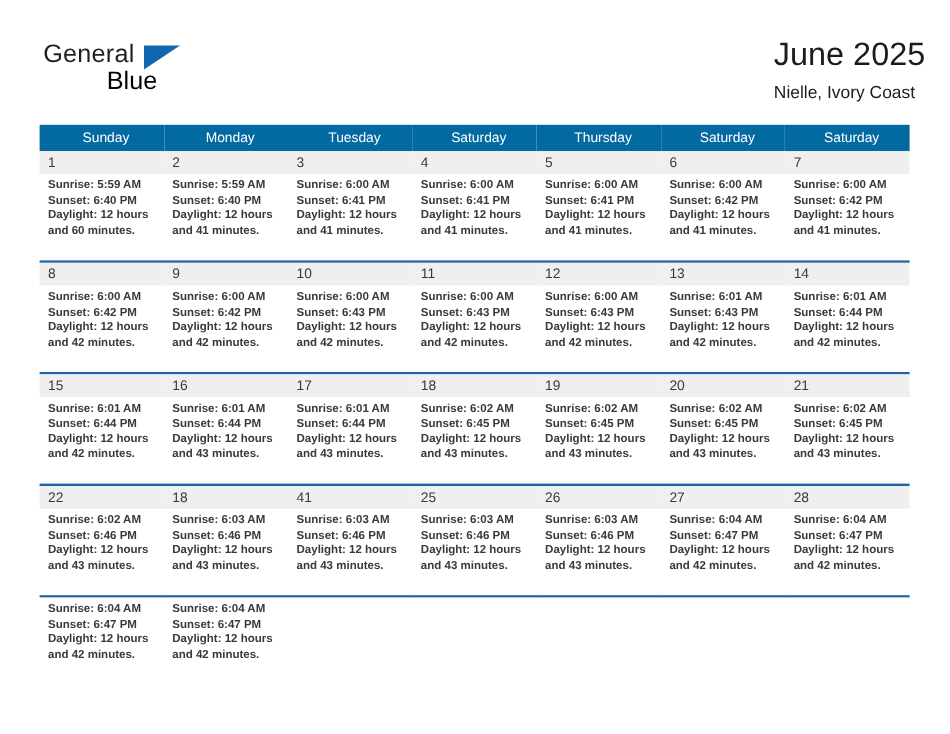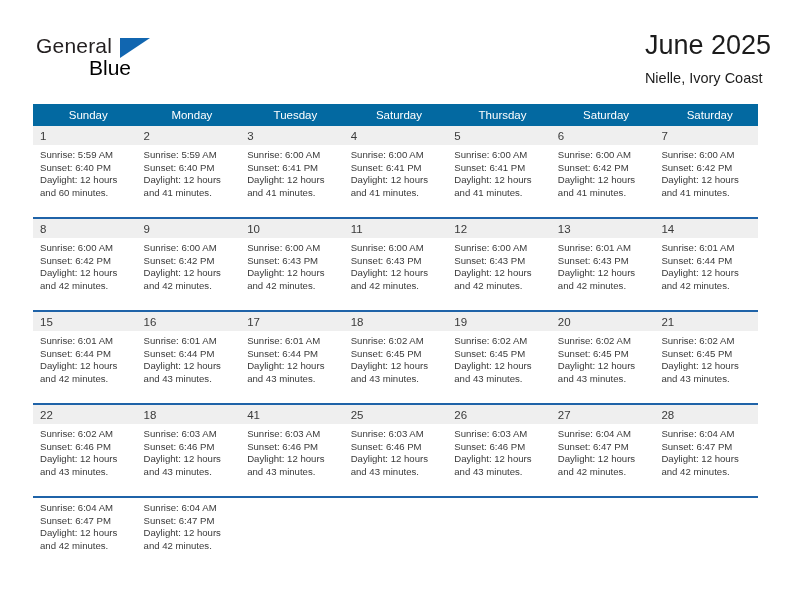--- a/index.html
+++ b/index.html
@@ -112,20 +112,21 @@
     vertical-align: top;
   }
   .info-row td {
     background: #ffffff;
     font-size: 9.6px;
     color: #3a3a3a;
     padding: 4px 6px 9px 7px;
     line-height: 12.6px;
     vertical-align: top;
     height: 72px;
+    font-weight: bold;
   }
   .info-row td.empty { background: #ffffff; }
   .daynum-row td.empty { background: #efefef; }
 
   .sep-row td {
     padding: 0;
     height: 2px;
     background: #1f63a8;
     line-height: 0;
     font-size: 0;

